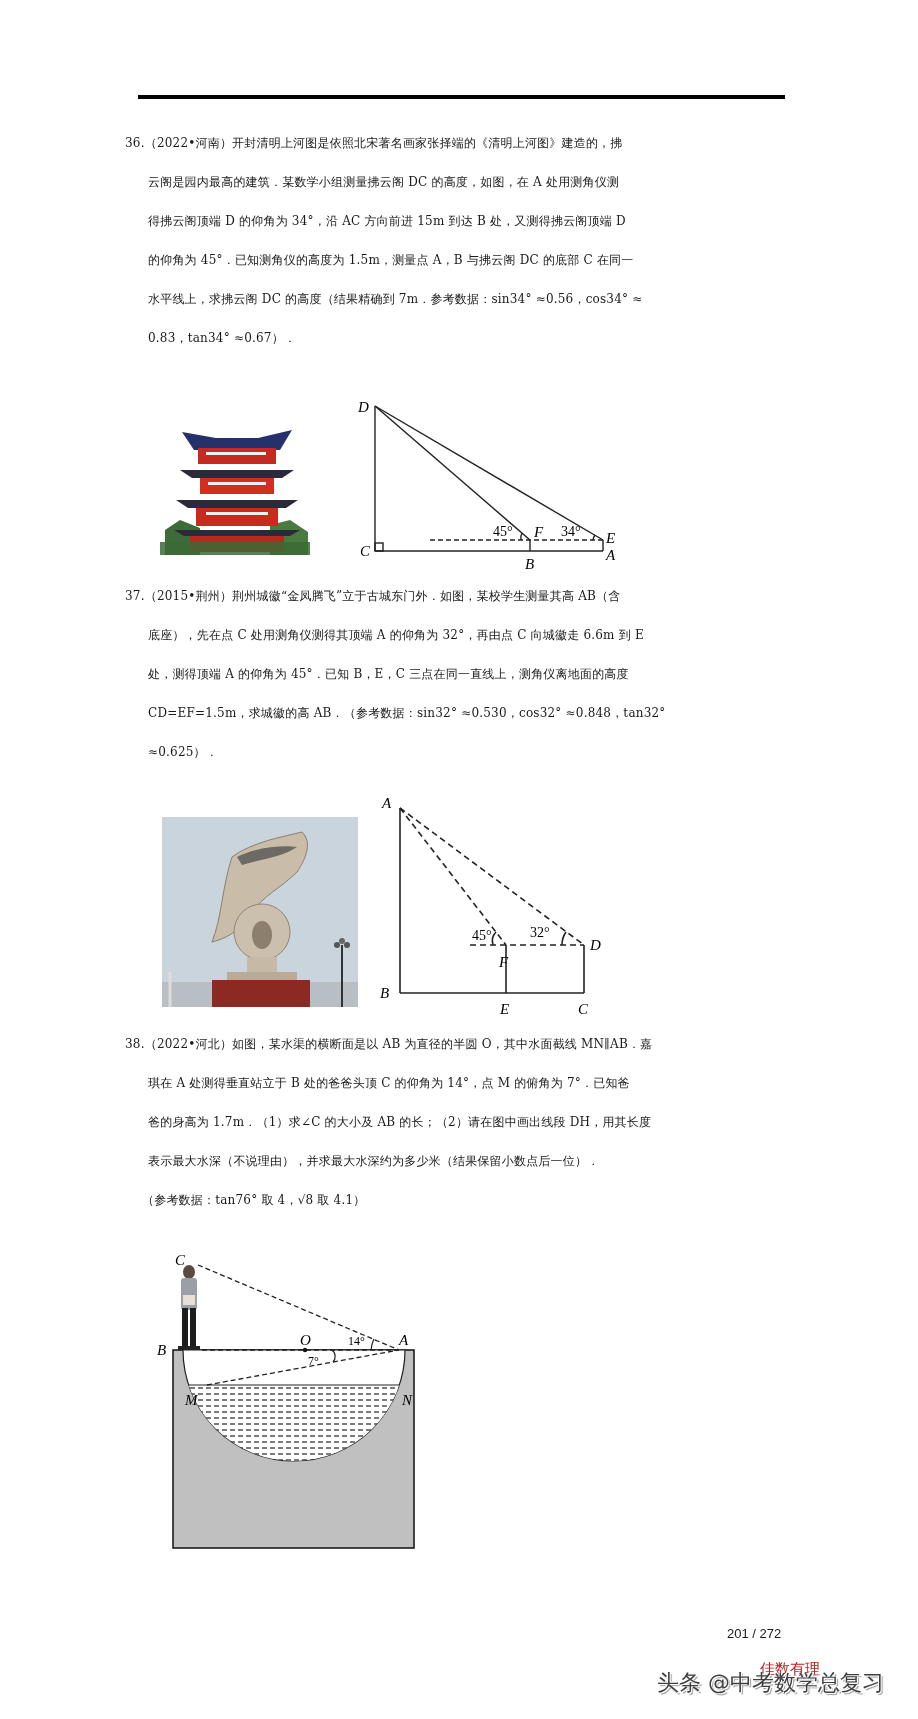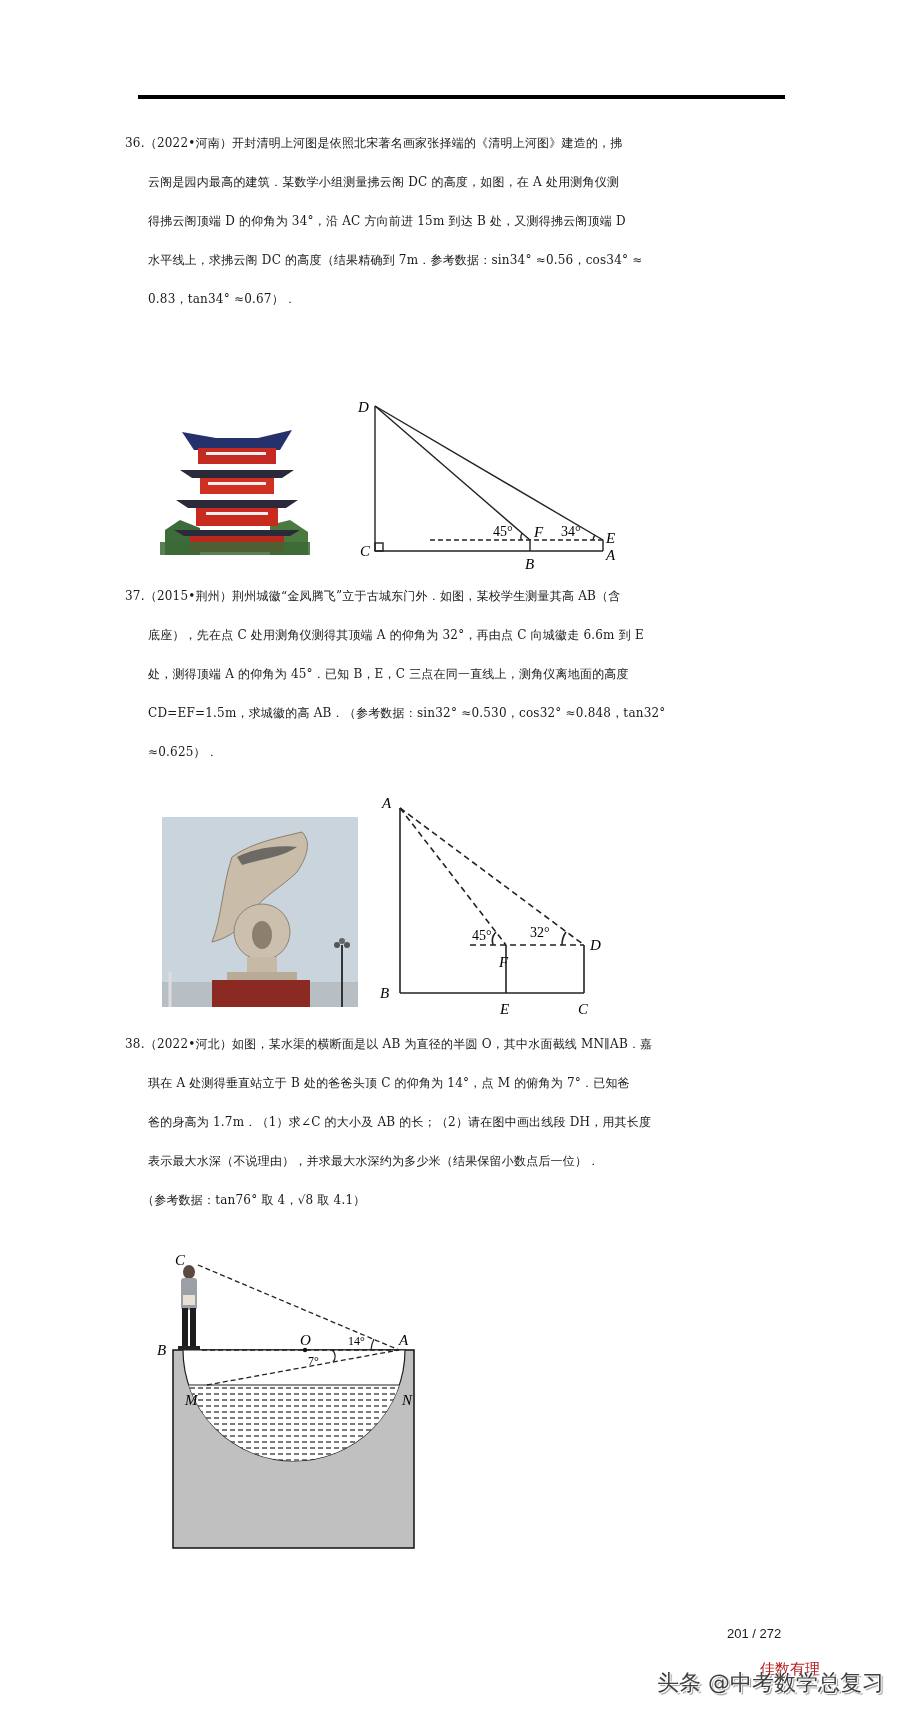--- a/index.html
+++ b/index.html
@@ -19,20 +19,21 @@
 </style>
 </head>
 <body>
 
 <div class="rule"></div>
 
 <div class="para" style="top:124px;">
   <span class="ln first">36.（2022•河南）开封清明上河图是依照北宋著名画家张择端的《清明上河图》建造的，拂</span>
   <span class="ln">云阁是园内最高的建筑．某数学小组测量拂云阁 DC 的高度，如图，在 A 处用测角仪测</span>
   <span class="ln">得拂云阁顶端 D 的仰角为 34°，沿 AC 方向前进 15m 到达 B 处，又测得拂云阁顶端 D</span>
+  <span class="ln">的仰角为 45°．已知测角仪的高度为 1.5m，测量点 A，B 与拂云阁 DC 的底部 C 在同一</span>
   <span class="ln">水平线上，求拂云阁 DC 的高度（结果精确到 7m．参考数据：sin34° ≈0.56，cos34° ≈</span>
   <span class="ln">0.83，tan34° ≈0.67）．</span>
 </div>
 
 <svg class="photo" style="left:160px;top:420px;" width="150" height="135">
   <rect x="0" y="0" width="150" height="135" fill="#fff"></rect>
   <polygon points="5,135 5,110 20,100 40,108 40,135" fill="#3d6b3a"></polygon>
   <polygon points="110,135 110,105 130,100 148,112 148,135" fill="#4a7a40"></polygon>
   <polygon points="22,12 56,18 98,18 132,10 120,30 34,30" fill="#24316b"></polygon>
   <rect x="38" y="28" width="78" height="16" fill="#c42a22"></rect>

